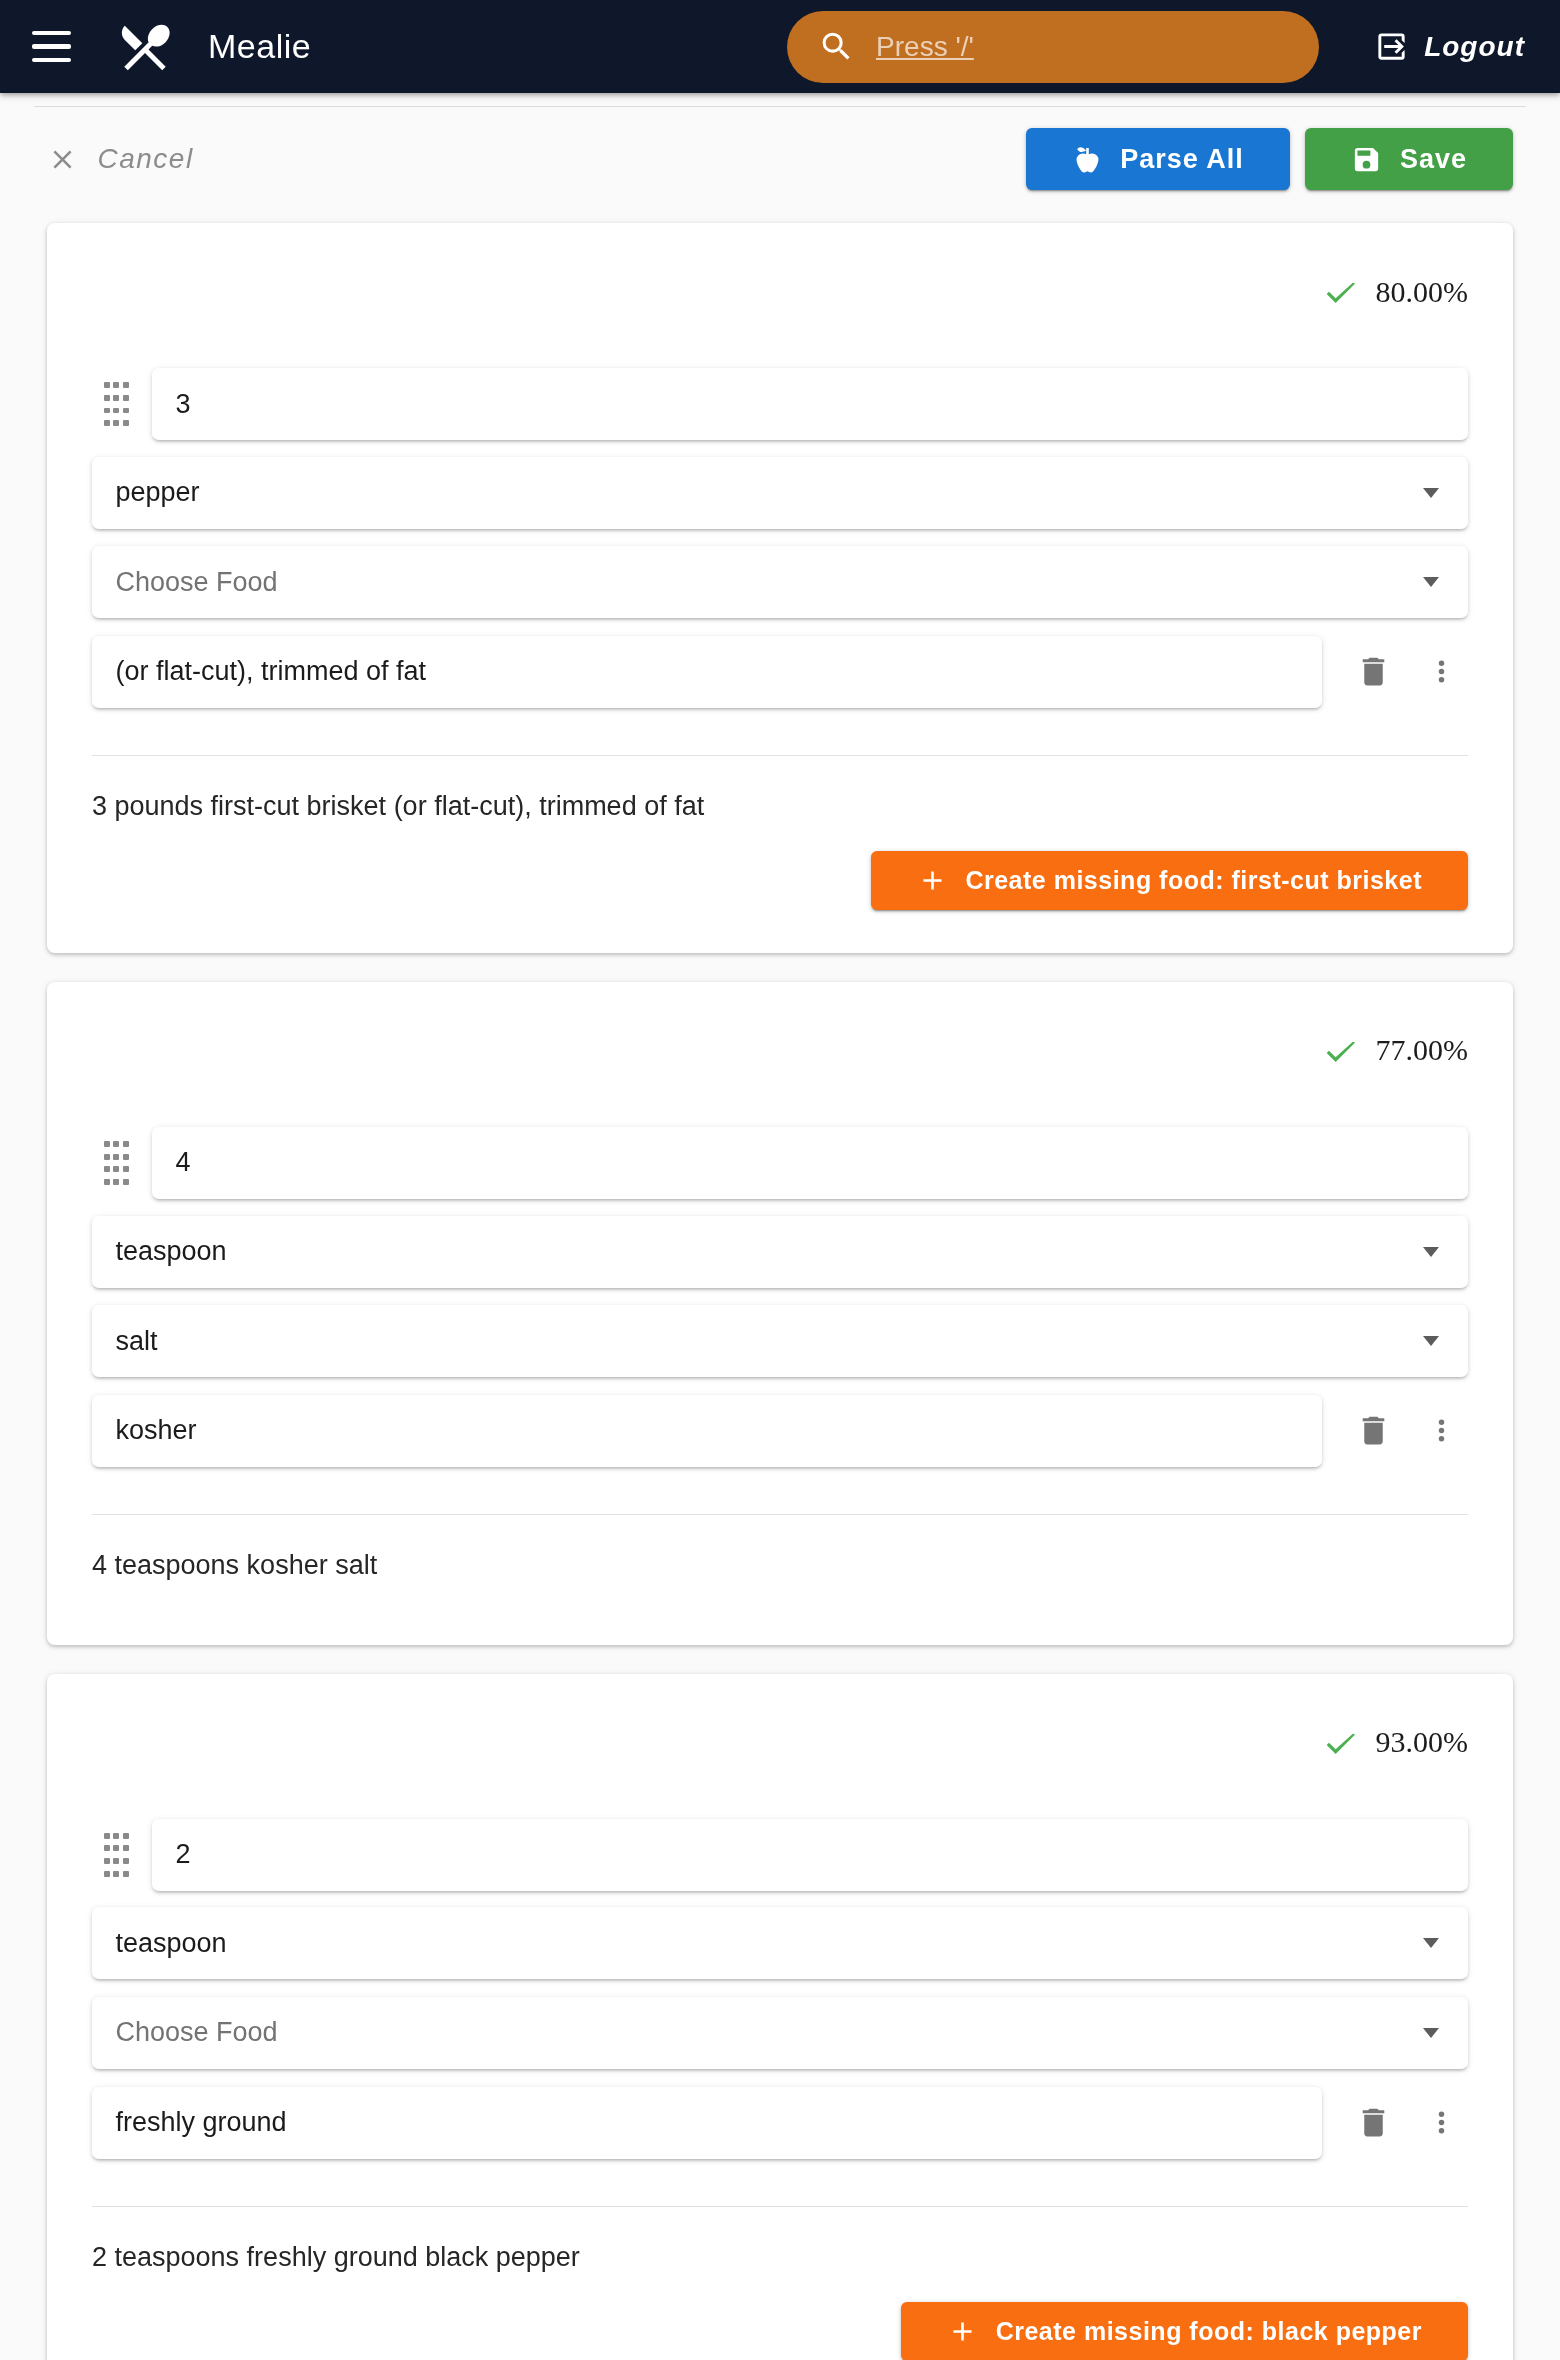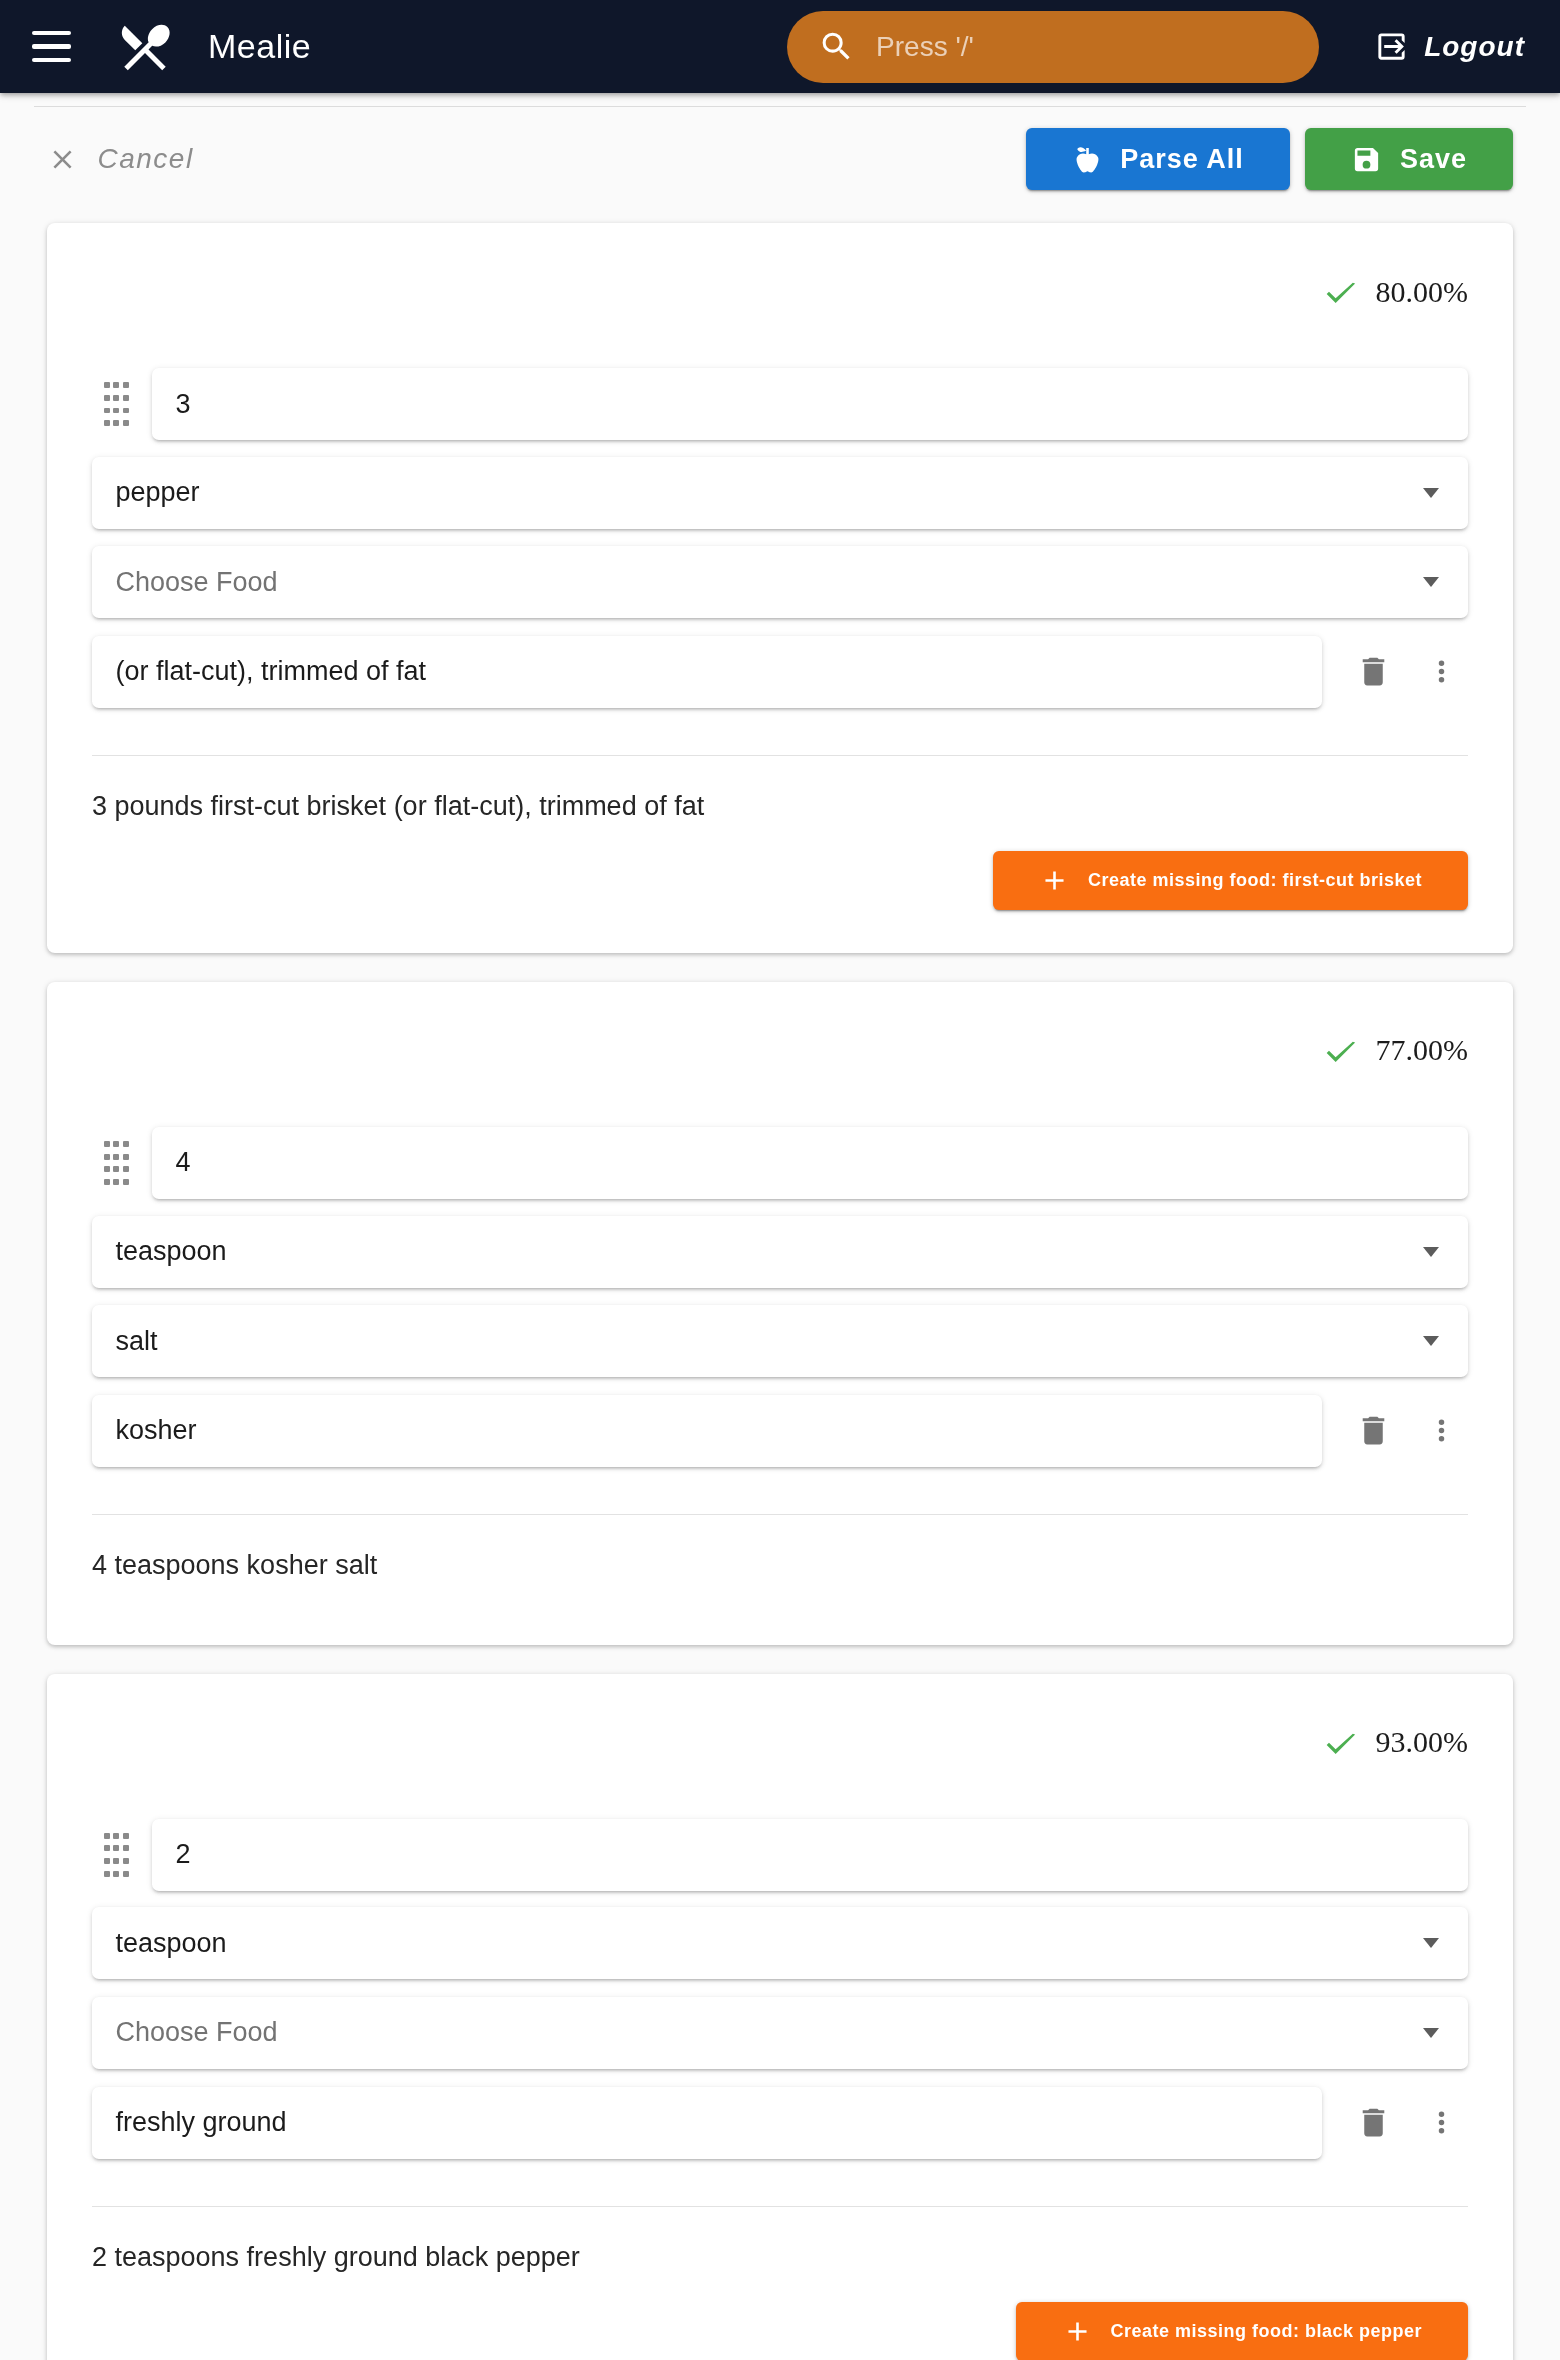--- a/index.html
+++ b/index.html
@@ -29,38 +29,38 @@
   .app-title { color: #fff; font-size: 34px; margin-left: 33px; letter-spacing: 0.5px; }
   .search-pill {
     margin-left: auto;
     width: 532px; height: 72px;
     background: #C06E1F;
     border-radius: 36px;
     display: flex; align-items: center;
     padding: 0 25px 0 31px;
     cursor: text;
   }
-  .search-pill .ph { color: rgba(255,255,255,.68); font-size: 28px; margin-left: 21.5px; }
+  .search-pill .ph { color: rgba(255,255,255,.68); font-size: 28px; margin-left: 21.5px; text-decoration: underline; }
   .logout-btn { margin-left: 55px; display: flex; align-items: center; gap: 15.6px; color: #fff; font-size: 28px; font-weight: bold; letter-spacing: 1px; }
   
   .top-divider { border: none; border-top: 1px solid #dcdcdc; margin: 12.7px 34px 0; }
   .toolbar { margin: 21.5px 47px 33px; height: 62px; display: flex; align-items: center; justify-content: space-between; }
   .cancel-btn { display: flex; align-items: center; gap: 19.5px; color: #8c8c8c; font-size: 28px; font-weight: 500; letter-spacing: 1.5px; }
   .actions { display: flex; gap: 15.6px; }
   .btn {
     border: none; cursor: pointer;
     height: 62px; border-radius: 5.9px;
     display: flex; align-items: center; gap: 17.6px;
     padding: 0 46px;
     color: #fff; font-family: inherit; font-size: 27px; font-weight: bold; letter-spacing: 1px;
     box-shadow: 0 2.9px 1px -2px rgba(0,0,0,.2), 0 2px 2px 0 rgba(0,0,0,.14), 0 1px 4.9px 0 rgba(0,0,0,.2);
   }
   .btn-blue  { background: #1976D2; }
   .btn-green { background: #43A047; }
-  .btn-orange { background: #F96E11; height: 59px; font-size: 18px; letter-spacing: 0.5px; }
+  .btn-orange { background: #F96E11; height: 59px; font-size: 25px; letter-spacing: 0.5px; }
   
   .card {
     margin: 0 47px 29px;
     background: #fff;
     border-radius: 7.8px;
     box-shadow: 0 2px 3.9px rgba(0,0,0,.16), 0 1px 5.9px rgba(0,0,0,.12);
     padding: 49px 45px 43px;
   }
   .card.no-create { padding-bottom: 64px; }
   .conf-row { display: flex; justify-content: flex-end; align-items: center; gap: 15.6px; height: 39px; margin-bottom: 57px; }

